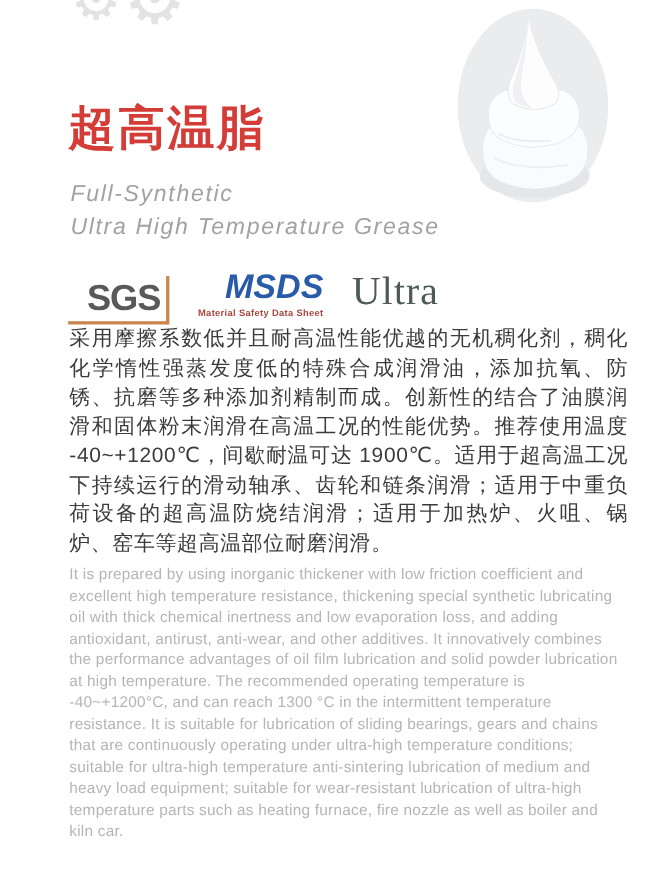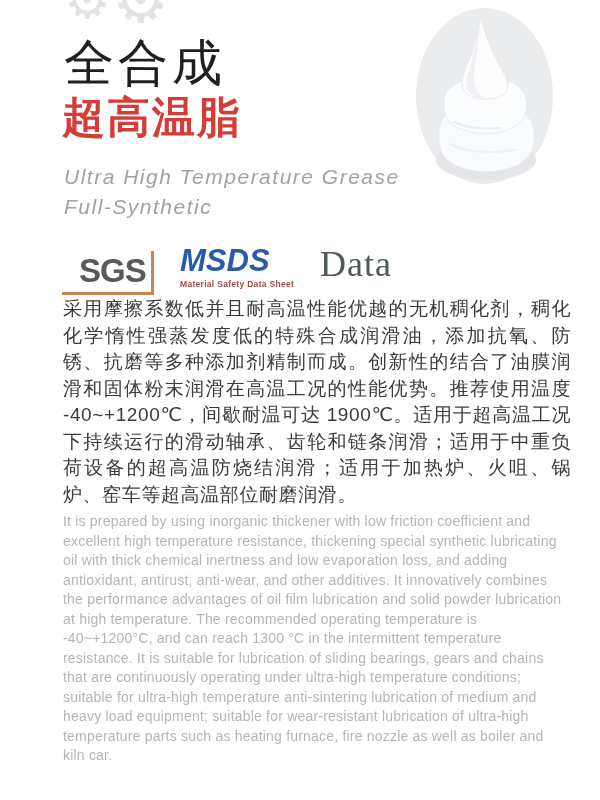--- a/index.html
+++ b/index.html
@@ -64,21 +64,21 @@
     position:absolute;left:62px;top:240px;height:52px;
     display:flex;align-items:center;gap:26px;
   }
   .sgs{position:relative;width:92px;height:48px;margin-top:16px;}
   .sgs-text{
     position:absolute;left:17px;top:2px;
     font-size:33px;font-weight:700;color:var(--sgs_gray);letter-spacing:-1px;
   }
   .sgs-hline{position:absolute;left:0;bottom:3px;width:90px;height:3px;background:var(--sgs_orange);}
   .sgs-vline{position:absolute;right:0;top:1px;width:3px;height:44px;background:var(--sgs_orange);}
-  .msds{display:flex;flex-direction:column;align-items:flex-start;margin-top:2px;}
+  .msds{display:flex;flex-direction:column;align-items:flex-end;margin-top:2px;}
   .msds-text{
     font-size:31px;font-weight:800;font-style:italic;
     color:var(--msds_blue);letter-spacing:0;line-height:1.05;
   }
   .msds-sub{
     font-size:8.5px;font-weight:700;color:var(--msds_red);
     letter-spacing:0.3px;margin-top:1px;white-space:nowrap;
   }
   .rohs{
     font-family:"Liberation Serif","DejaVu Serif",serif;
@@ -112,38 +112,37 @@
       <ellipse cx="62" cy="150" rx="50" ry="20" fill="#e4e6e9"></ellipse>
       <path d="M16,138 Q10,108 30,100 L96,100 Q114,110 110,134 Q105,160 62,162 Q22,160 16,138 Z" fill="#fafbfc" stroke="#e7e9ec" stroke-width="1"></path>
       <path d="M22,106 Q14,80 36,72 L88,72 Q106,80 102,102 Q97,122 60,124 Q27,121 22,106 Z" fill="#fcfdfe" stroke="#e9ebee" stroke-width="1"></path>
       <path d="M57,6 Q61,30 78,60 Q88,76 81,84 Q62,95 42,84 Q34,76 42,58 Q53,32 57,6 Z" fill="#fdfdfe" stroke="#e9ebee" stroke-width="1"></path>
       <path d="M57,6 Q52,36 45,60 Q40,74 44,82 Q52,88 60,88 Q48,80 50,62 Q55,34 57,6 Z" fill="#f0f1f4"></path>
       <path d="M30,112 Q46,120 76,118" fill="none" stroke="#eceef1" stroke-width="2" stroke-linecap="round"></path>
       <path d="M26,134 Q50,146 92,140" fill="none" stroke="#eef0f3" stroke-width="2" stroke-linecap="round"></path>
     </svg>
   </div>
 
-  <div class="title-cn-1">全合成</div>
   <div class="title-cn-2">超高温脂</div>
 
   <div class="subtitle">
+    <div>Full-Synthetic</div>
     <div>Ultra High Temperature Grease</div>
-    <div>Full-Synthetic</div>
   </div>
 
   <div class="certs">
     <div class="sgs">
       <span class="sgs-text">SGS</span>
       <span class="sgs-hline"></span>
       <span class="sgs-vline"></span>
     </div>
     <div class="msds">
       <span class="msds-text">MSDS</span>
       <span class="msds-sub">Material Safety Data Sheet</span>
     </div>
-    <div class="rohs">Data</div>
+    <div class="rohs">Ultra</div>
   </div>
 
   <p class="desc-cn">采用摩擦系数低并且耐高温性能优越的无机稠化剂，稠化化学惰性强蒸发度低的特殊合成润滑油，添加抗氧、防锈、抗磨等多种添加剂精制而成。创新性的结合了油膜润滑和固体粉末润滑在高温工况的性能优势。推荐使用温度 -40~+1200℃，间歇耐温可达 1900℃。适用于超高温工况下持续运行的滑动轴承、齿轮和链条润滑；适用于中重负荷设备的超高温防烧结润滑；适用于加热炉、火咀、锅炉、窑车等超高温部位耐磨润滑。</p>
 
   <p class="desc-en">It is prepared by using inorganic thickener with low friction coefficient and excellent high temperature resistance, thickening special synthetic lubricating oil with thick chemical inertness and low evaporation loss, and adding antioxidant, antirust, anti-wear, and other additives. It innovatively combines the performance advantages of oil film lubrication and solid powder lubrication at high temperature. The recommended operating temperature is -40~+1200°C, and can reach 1300 °C in the intermittent temperature resistance. It is suitable for lubrication of sliding bearings, gears and chains that are continuously operating under ultra-high temperature conditions; suitable for ultra-high temperature anti-sintering lubrication of medium and heavy load equipment; suitable for wear-resistant lubrication of ultra-high temperature parts such as heating furnace, fire nozzle as well as boiler and kiln car.</p>
 
 </div>
 
 </body></html>

